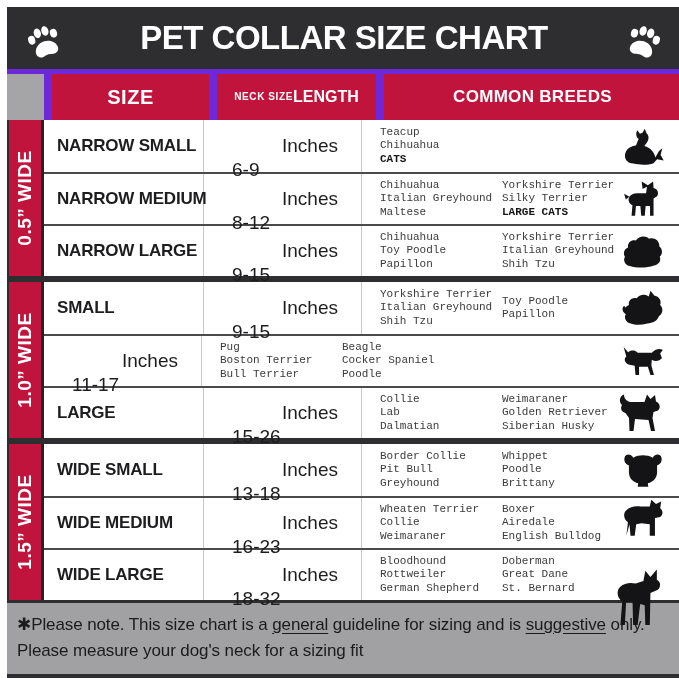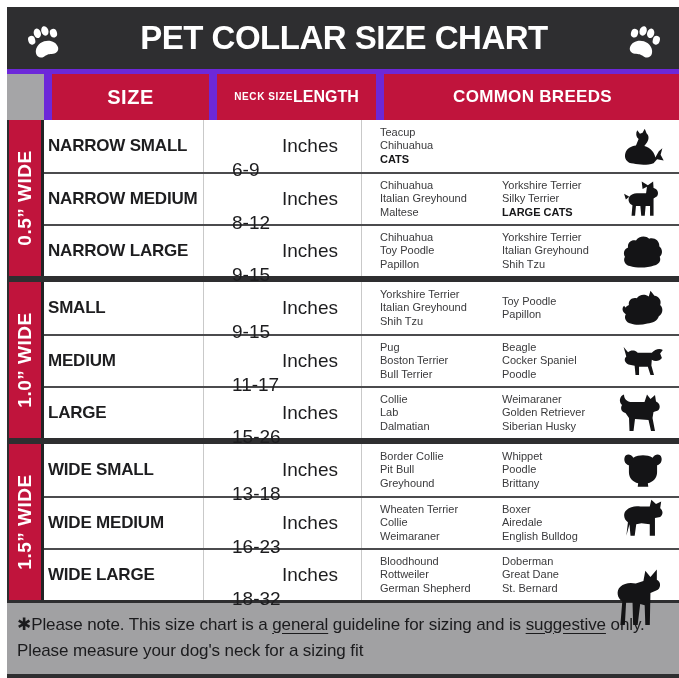--- a/index.html
+++ b/index.html
@@ -27,26 +27,26 @@
   
   .tbody{border-left:2px solid #2e2e30;border-right:2px solid #2e2e30;border-bottom:3px solid #2e2e30;background:#fff;}
   .group{display:flex;}
   .group + .group{border-top:6px solid #2e2e30;}
   .band{width:32px;flex:none;background:#c0143c;border-right:3px solid #232325;display:flex;align-items:center;justify-content:center;overflow:hidden;}
   .vlabel{transform:rotate(-90deg);color:#ffffff;font-weight:700;font-size:19px;letter-spacing:0.5px;white-space:nowrap;}
   .rows{flex:1;min-width:0;}
   .row{display:flex;height:52px;box-sizing:border-box;}
   .row + .row{border-top:2px solid #4b4b4d;}
   .cell{display:flex;align-items:center;box-sizing:border-box;}
-  .c-size{width:160px;flex:none;padding-left:4px;font-size:17px;font-weight:600;color:#1d1d1f;letter-spacing:-0.2px;border-right:1px solid #c9c9c9;white-space:nowrap;}
+  .c-size{width:160px;flex:none;padding-left:13px;font-size:17px;font-weight:600;color:#1d1d1f;letter-spacing:-0.2px;border-right:1px solid #c9c9c9;white-space:nowrap;}
   .c-length{width:158px;flex:none;padding-left:28px;font-size:19px;font-weight:500;color:#1d1d1f;border-right:1px solid #c9c9c9;white-space:nowrap;}
   .range{display:inline-block;min-width:50px;margin-top:48px;}
   .c-breeds{flex:1;position:relative;padding-left:18px;gap:6px;}
   .blist{width:116px;flex:none;font-size:11px;line-height:13.5px;color:#3a3a3c;}
-  .blist span{display:block;white-space:nowrap;}
+  .blist span{display:block;white-space:nowrap;font-family:Liberation Mono, monospace;}
   .blist .b{font-weight:700;color:#161618;}
   .icon-wrap{position:absolute;right:10px;top:50%;transform:translateY(-50%);width:52px;height:44px;z-index:2;}
   .icon-wrap svg{width:100%;height:100%;display:block;}
   .icon-wrap.lg{width:58px;height:50px;}
   .icon-wrap.tall{height:60px;top:auto;bottom:1px;transform:none;}
   .icon-wrap.xtall{width:64px;height:94px;top:auto;bottom:-42px;transform:none;}
 
   
   .note{background:#a1a1a3;border-bottom:4px solid #2e2e30;padding:9px 12px 11px 10px;}
   .note p{margin:0;font-size:17px;color:#1b1b1d;line-height:1.5;letter-spacing:-0.1px;}
@@ -194,21 +194,20 @@
                 <span>Papillon</span>
               </div>
               <div class="icon-wrap">
                   <svg viewBox="0 0 100 100" preserveAspectRatio="xMidYMid meet">
                     <path d="M22,85 C11,83 6,72 11,64 C5,57 9,46 18,43 C16,32 26,25 36,28 C41,19 55,17 63,24 L67,11 L76,22 C86,23 93,33 89,43 C97,50 95,63 86,69 C83,79 72,85 60,85 C46,89 32,89 22,85 Z M11,64 C3,60 1,50 7,45 L13,52 Z" fill="#141416"></path>
                   </svg>
                 </div>
             </div>
           </div>
           <div class="row">
-            <div class="cell c-size">MEDIUM</div>
             <div class="cell c-length">
               <span class="range">11-17</span>
               <span class="unit">Inches</span>
             </div>
             <div class="cell c-breeds">
               <div class="blist">
                 <span>Pug</span>
                 <span>Boston Terrier</span>
                 <span>Bull Terrier</span>
               </div>

